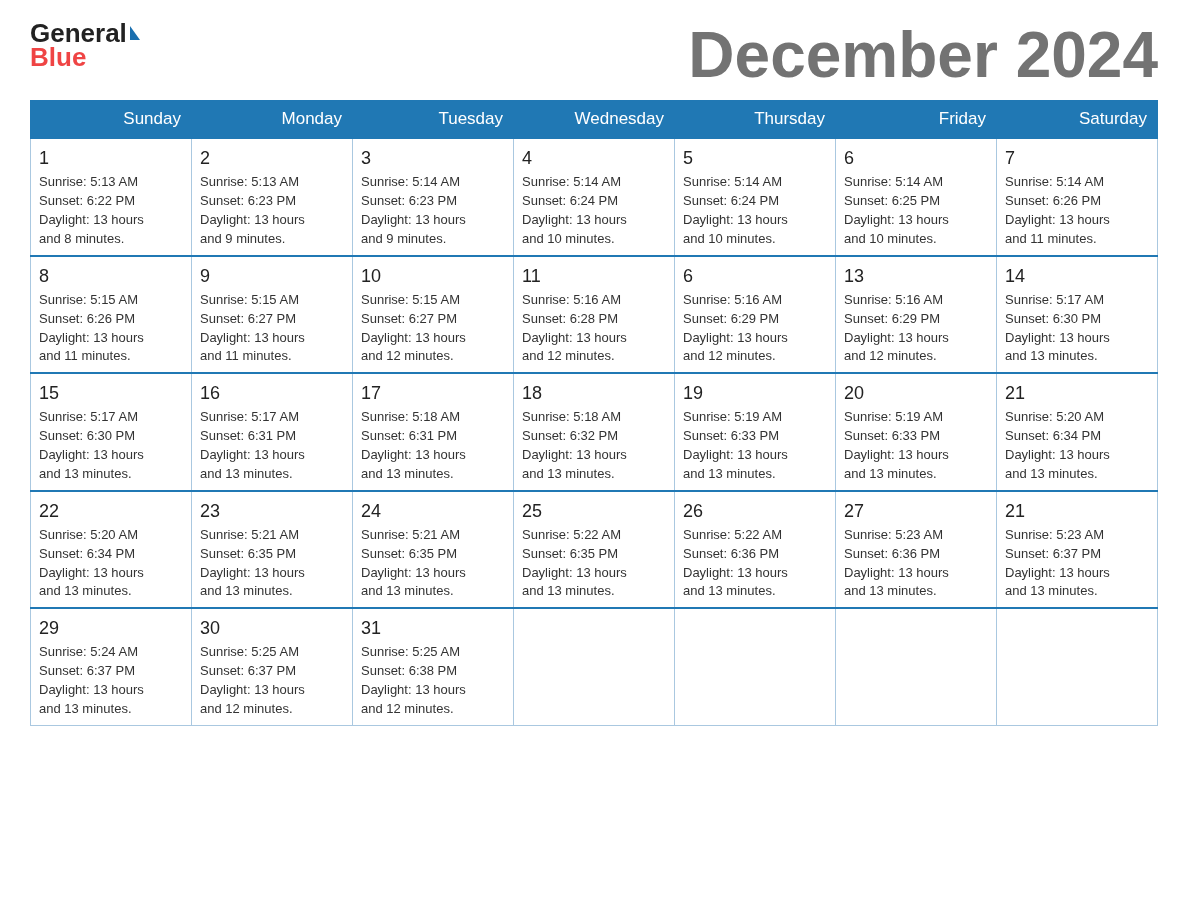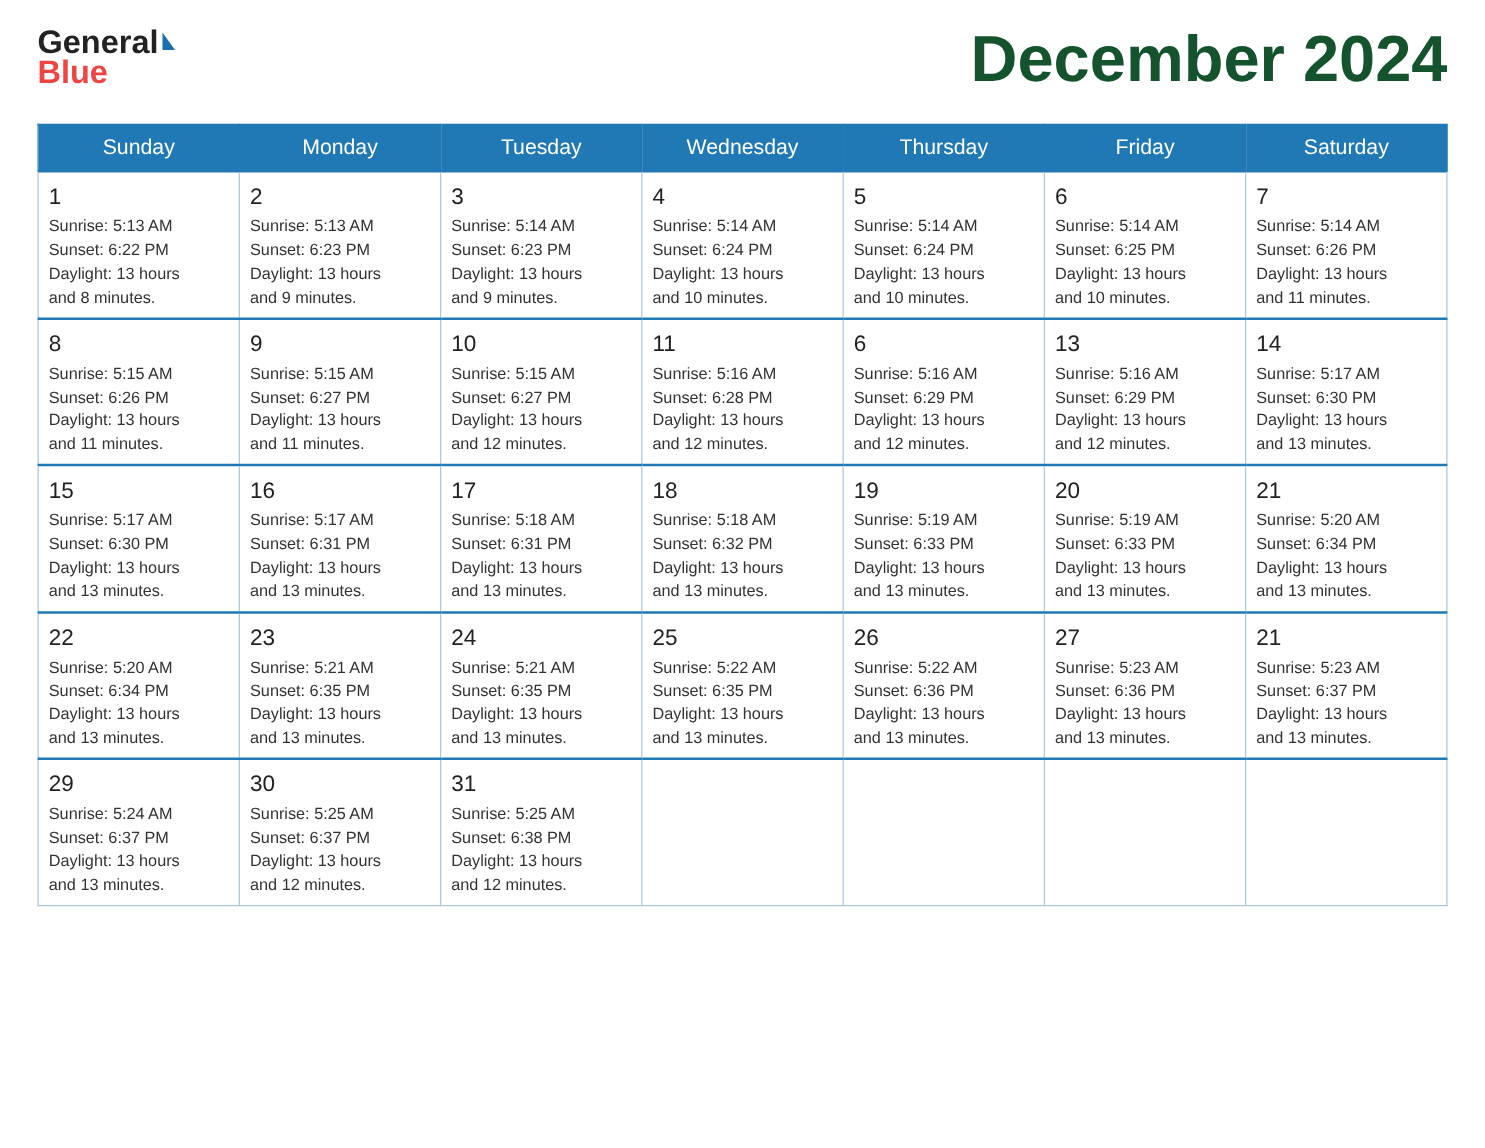--- a/index.html
+++ b/index.html
@@ -8,21 +8,21 @@
       background: #fff;
       color: #222;
       padding: 20px 30px;
       width: 1188px;
       min-height: 918px;
     }
     .header-row {
       display: flex;
       justify-content: space-between;
       align-items: flex-start;
-      margin-bottom: 22px;
+      margin-bottom: 10px;
     }
     .logo {
       display: flex;
       flex-direction: column;
       align-items: flex-start;
     }
     .logo-text {
       font-size: 26px;
       font-weight: bold;
       color: #222;
@@ -31,42 +31,42 @@
     .logo-line2 {
       font-size: 26px;
       font-weight: bold;
       color: #ef4444;
       margin-top: -4px;
     }
     .title-block {
       text-align: right;
     }
     .main-title {
-      font-size: 52px;
+      font-size: 64px;
       font-weight: bold;
-      color: #14532d;
+      color: #737373;
       line-height: 1.1;
     }
     .subtitle {
       font-size: 22px;
       color: #444;
       margin-top: 4px;
     }
     .calendar {
       width: 100%;
       border-collapse: collapse;
       margin-top: 10px;
     }
     .calendar th {
       background-color: #2078b4;
       color: #fff;
       font-size: 17px;
       font-weight: normal;
       padding: 8px 10px;
-      text-align: center;
+      text-align: right;
       border: 1px solid #2078b4;
     }
     .calendar td {
       border: 1px solid #aac8e0;
       vertical-align: top;
       padding: 6px 8px;
       width: 14.28%;
       min-height: 90px;
       font-size: 13px;
       line-height: 1.45;

